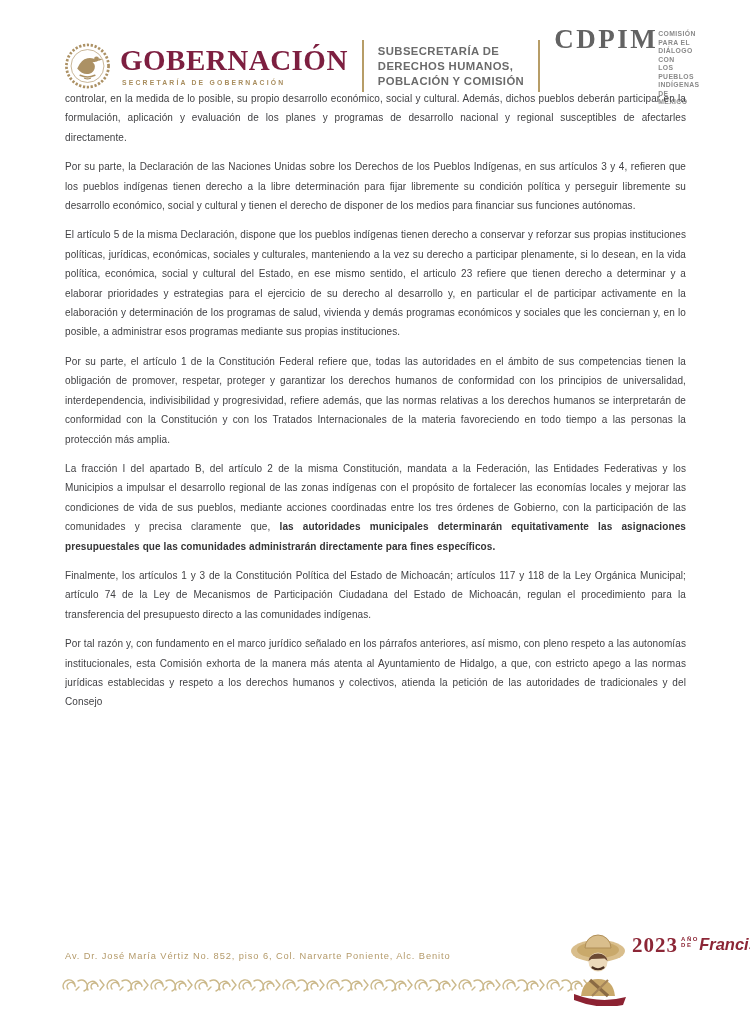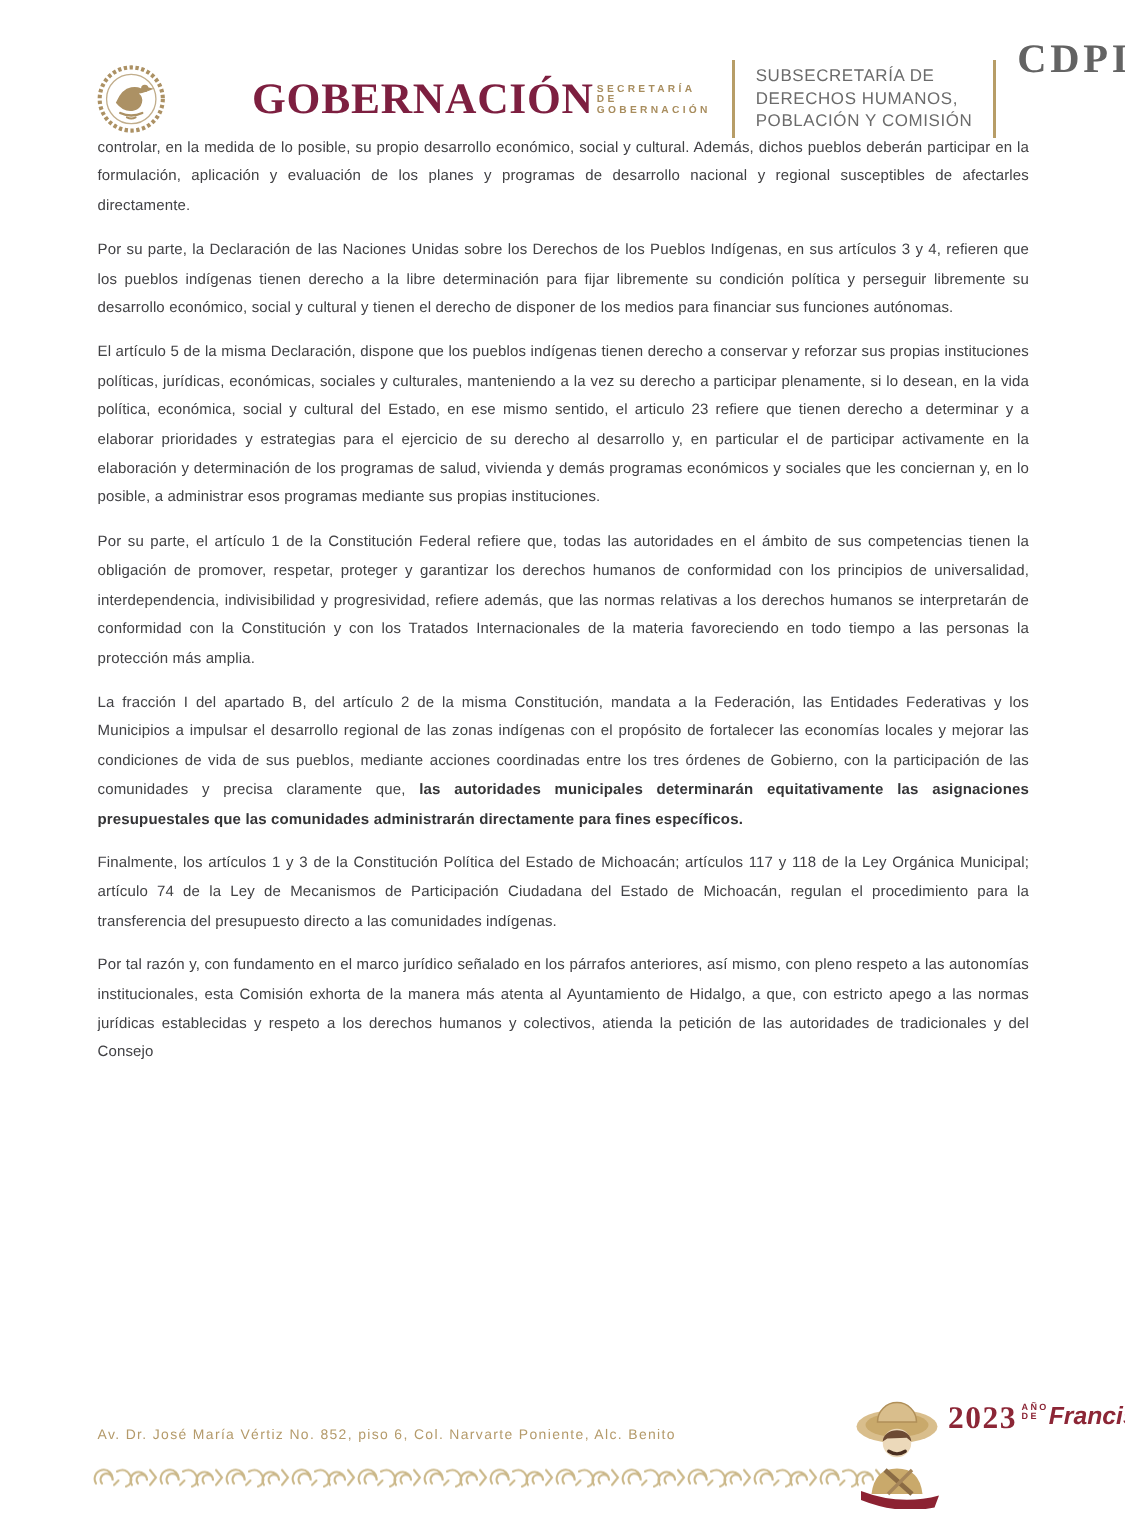--- a/index.html
+++ b/index.html
@@ -15,21 +15,21 @@
 
   
   .header {
     position: absolute;
     top: 26px; left: 64px; right: 52px;
     display: flex;
     align-items: center;
   }
   .brand-left { display: flex; align-items: center; }
   .eagle-wrap { width: 47px; height: 50px; margin-right: 9px; }
-  .brand-stack { display: flex; flex-direction: row; margin-left: 48px; }
+  .brand-stack { display: flex; flex-direction: column; }
   .wordmark {
     font-family: "Liberation Serif", serif;
     font-weight: 700;
     font-size: 29px;
     letter-spacing: 0.5px;
     color: #7d1f40;
     line-height: 1;
   }
   .wordmark-sub {
     font-size: 6.8px;
@@ -41,21 +41,21 @@
   }
   .vdivider {
     width: 2px;
     height: 52px;
     background: #b79d67;
     margin: 0 14px;
     flex: 0 0 auto;
   }
   .subsecretaria {
     font-size: 11.3px;
-    font-weight: 400;
+    font-weight: 700;
     color: #6b6b6b;
     letter-spacing: 0.4px;
     line-height: 15px;
     flex: 0 0 auto;
   }
   .cdpim { display: flex; }
   .cdpim-acronym {
     font-family: "Liberation Serif", serif;
     font-weight: 700;
     font-size: 27px;

